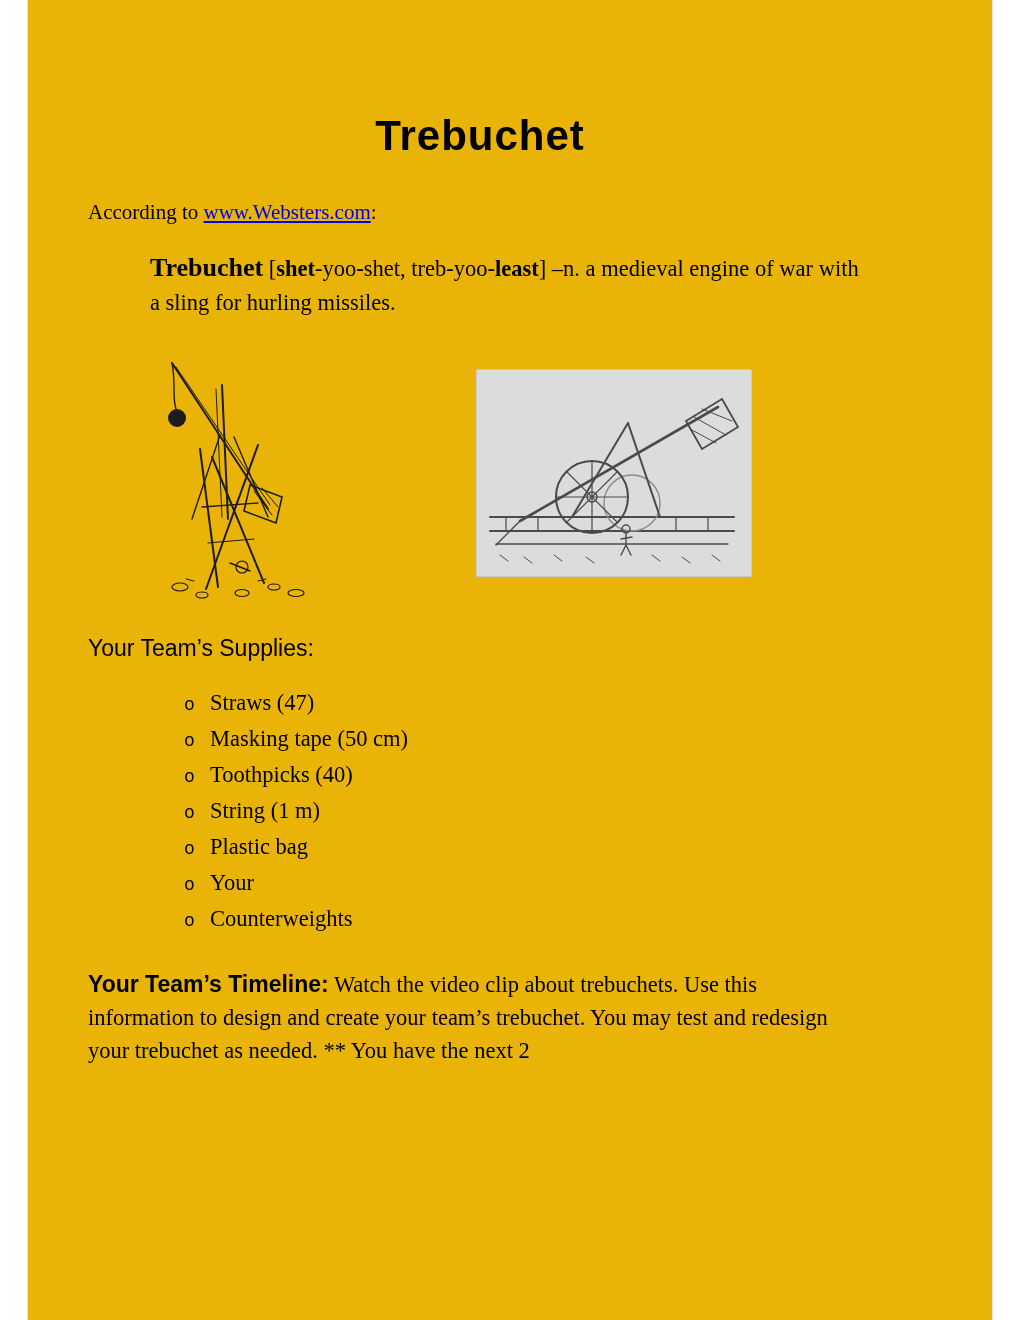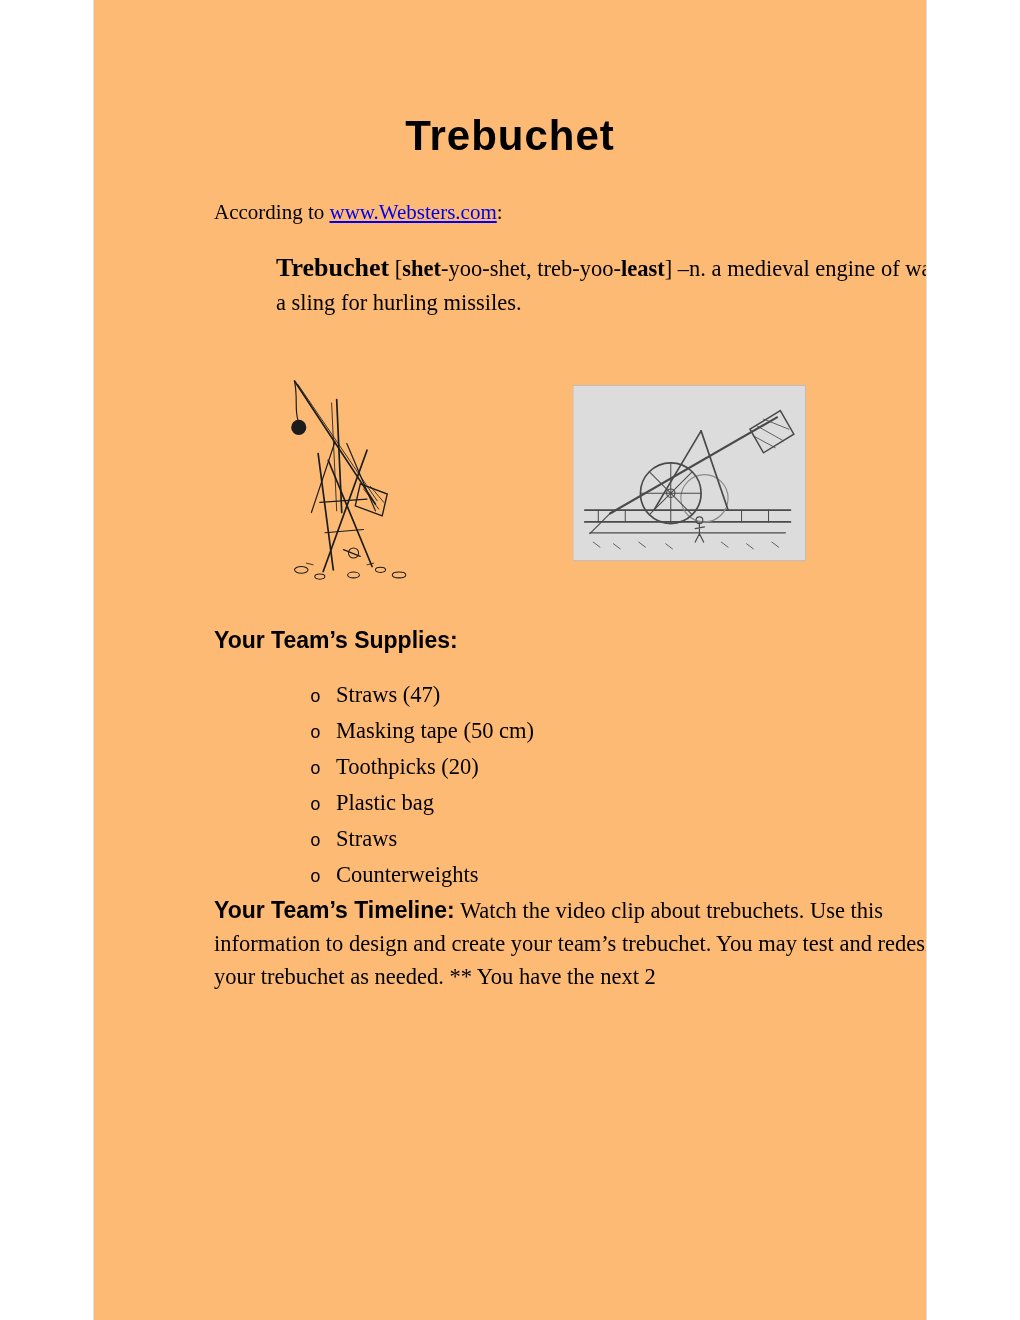--- a/index.html
+++ b/index.html
@@ -1,24 +1,24 @@
 <!DOCTYPE html>
 <html><head>
 <meta charset="utf-8">
 <style>
   html, body { margin: 0; padding: 0; background: #fff; }
   .page {
     position: relative;
-    width: 832px;
+    width: 964px;
     height: 1320px;
     margin: 0 auto;
-    background: #fdba74;
+    background: #eab308;
     outline: 1px solid #e0e0e0;
     box-sizing: border-box;
-    padding: 112px 120px 0 120px;
+    padding: 112px 120px 0 60px;
     font-family: "Liberation Serif", serif;
     color: #000;
     overflow: hidden;
   }
   .title {
     margin: 0;
     text-align: center;
     font-family: "Liberation Sans", sans-serif;
     font-weight: 700;
     font-size: 42px;
@@ -58,42 +58,42 @@
     font-size: 22.5px;
     line-height: 1.45;
   }
   .challenge { margin-top: 46px; }
   .heading-inline {
     font-family: "Liberation Sans", sans-serif;
     font-weight: 700;
     font-size: 23px;
   }
   .supplies-heading {
-    margin: 28px 0 0 0;
+    margin: 36px 0 0 0;
     font-family: "Liberation Sans", sans-serif;
-    font-weight: 700;
+    font-weight: 400;
     font-size: 23px;
   }
   .supplies-list {
     list-style: none;
     margin: 24px 0 0 0;
     padding: 0 0 0 96px;
   }
   .supplies-list li {
     font-size: 22.5px;
     line-height: 33px;
     margin: 0;
   }
   .supplies-list .bullet {
     display: inline-block;
     width: 26px;
     font-family: "Liberation Mono", monospace;
     font-size: 18px;
   }
-  .timeline { }
+  .timeline { margin-top: 30px; }
   svg { display: block; }
 </style>
 </head>
 <body>
 
 <div class="page">
 
   <h1 class="title">Trebuchet</h1>
 
   <p class="according"><span>According to </span><a>www.Websters.com</a><span>:</span></p>
@@ -169,21 +169,22 @@
       </g>
     </svg>
   </div>
 
 
   <p class="supplies-heading">Your Team’s Supplies:</p>
 
   <ul class="supplies-list">
     <li><span class="bullet">o</span><span>Straws (47)</span></li>
     <li><span class="bullet">o</span><span>Masking tape (50 cm)</span></li>
-    <li><span class="bullet">o</span><span>Toothpicks (20)</span></li>
+    <li><span class="bullet">o</span><span>Toothpicks (40)</span></li>
+    <li><span class="bullet">o</span><span>String (1 m)</span></li>
     <li><span class="bullet">o</span><span>Plastic bag</span></li>
-    <li><span class="bullet">o</span><span>Straws</span></li>
+    <li><span class="bullet">o</span><span>Your</span></li>
     <li><span class="bullet">o</span><span>Counterweights</span></li>
   </ul>
 
   <p class="para timeline"><span class="heading-inline">Your Team’s Timeline:</span><span> Watch the video clip about trebuchets. Use this information to design and create your team’s trebuchet. You may test and redesign your trebuchet as needed. ** You have the next 2</span></p>
 
 </div>
 
 </body></html>

